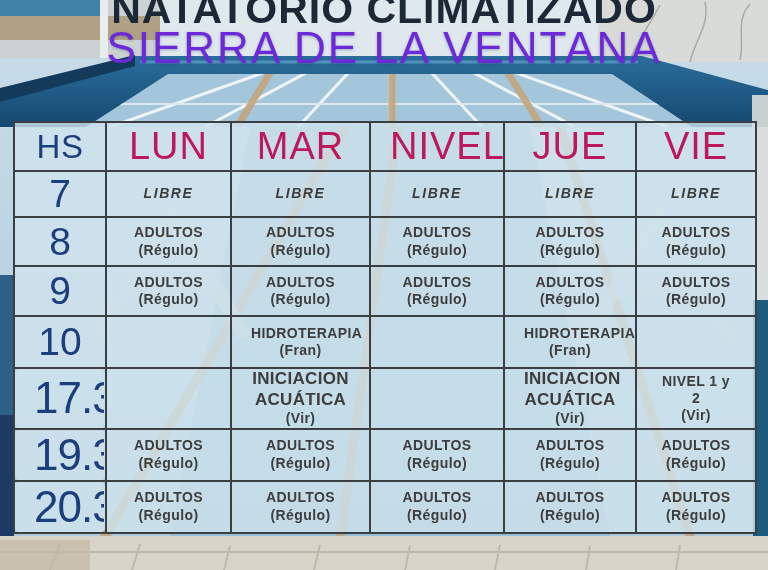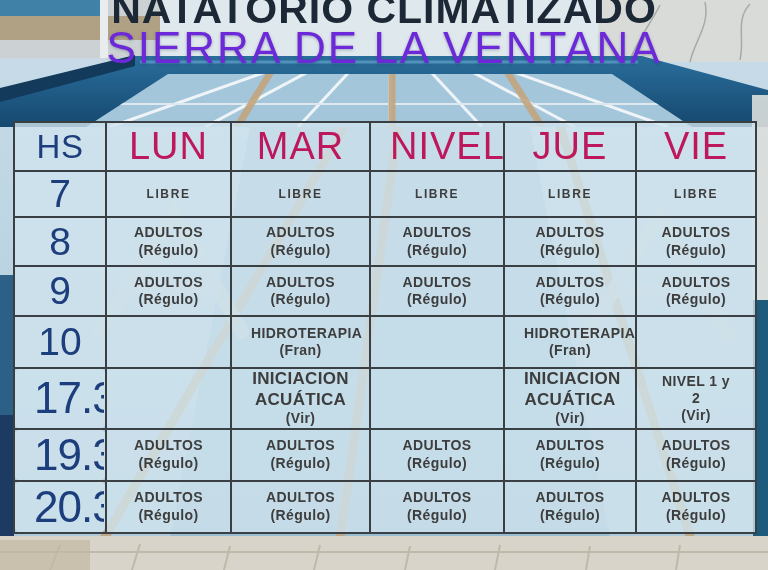--- a/index.html
+++ b/index.html
@@ -41,21 +41,21 @@
   .schedule tbody tr:nth-child(7){height:52px;}
   .schedule tbody tr:nth-child(8){height:52px;}
   th.hs{color:#1d3e7c;font-weight:400;font-size:33px;letter-spacing:.5px;}
   th.day{color:#be185d;font-weight:400;font-size:38px;letter-spacing:1px;}
   th.hour{color:#1d3e7c;font-weight:400;font-size:39px;}
   th.hour.long{font-size:44px;letter-spacing:-1px;border-radius:8px;}
   .act,.inst{
     color:#3d3d3d;font-weight:700;font-size:14px;letter-spacing:.4px;line-height:1.22;
   }
   .act.small{font-size:17px;letter-spacing:.3px;}
-  .act.only{font-size:12px;letter-spacing:1.6px;}
+  .act.only{font-size:14px;letter-spacing:1.6px;font-style:italic;}
 </style>
 </head>
 <body>
 
 <div class="stage">
 
   <svg class="backdrop" viewBox="0 0 768 570" xmlns="http://www.w3.org/2000/svg" aria-hidden="true">
     <defs>
       <linearGradient id="gBase" x1="0" y1="0" x2="0" y2="1">
         <stop offset="0" stop-color="#c6dbe7"></stop>

